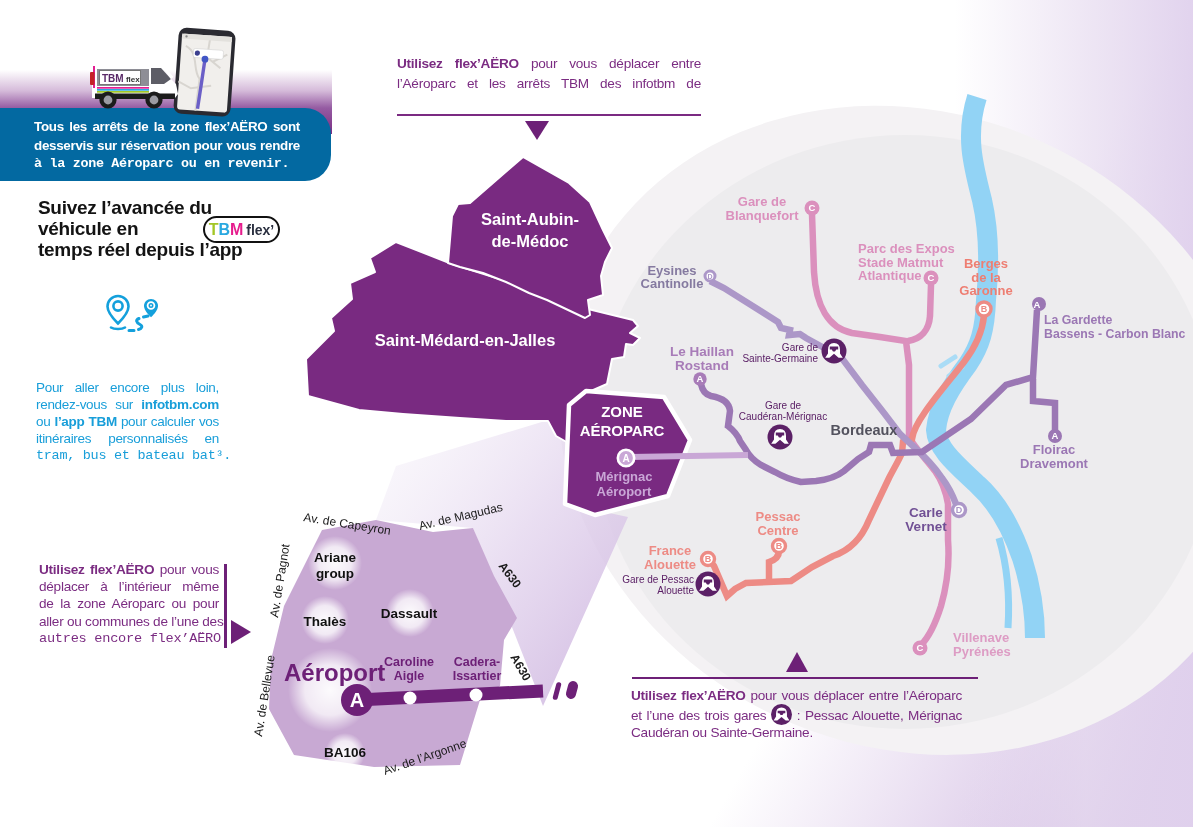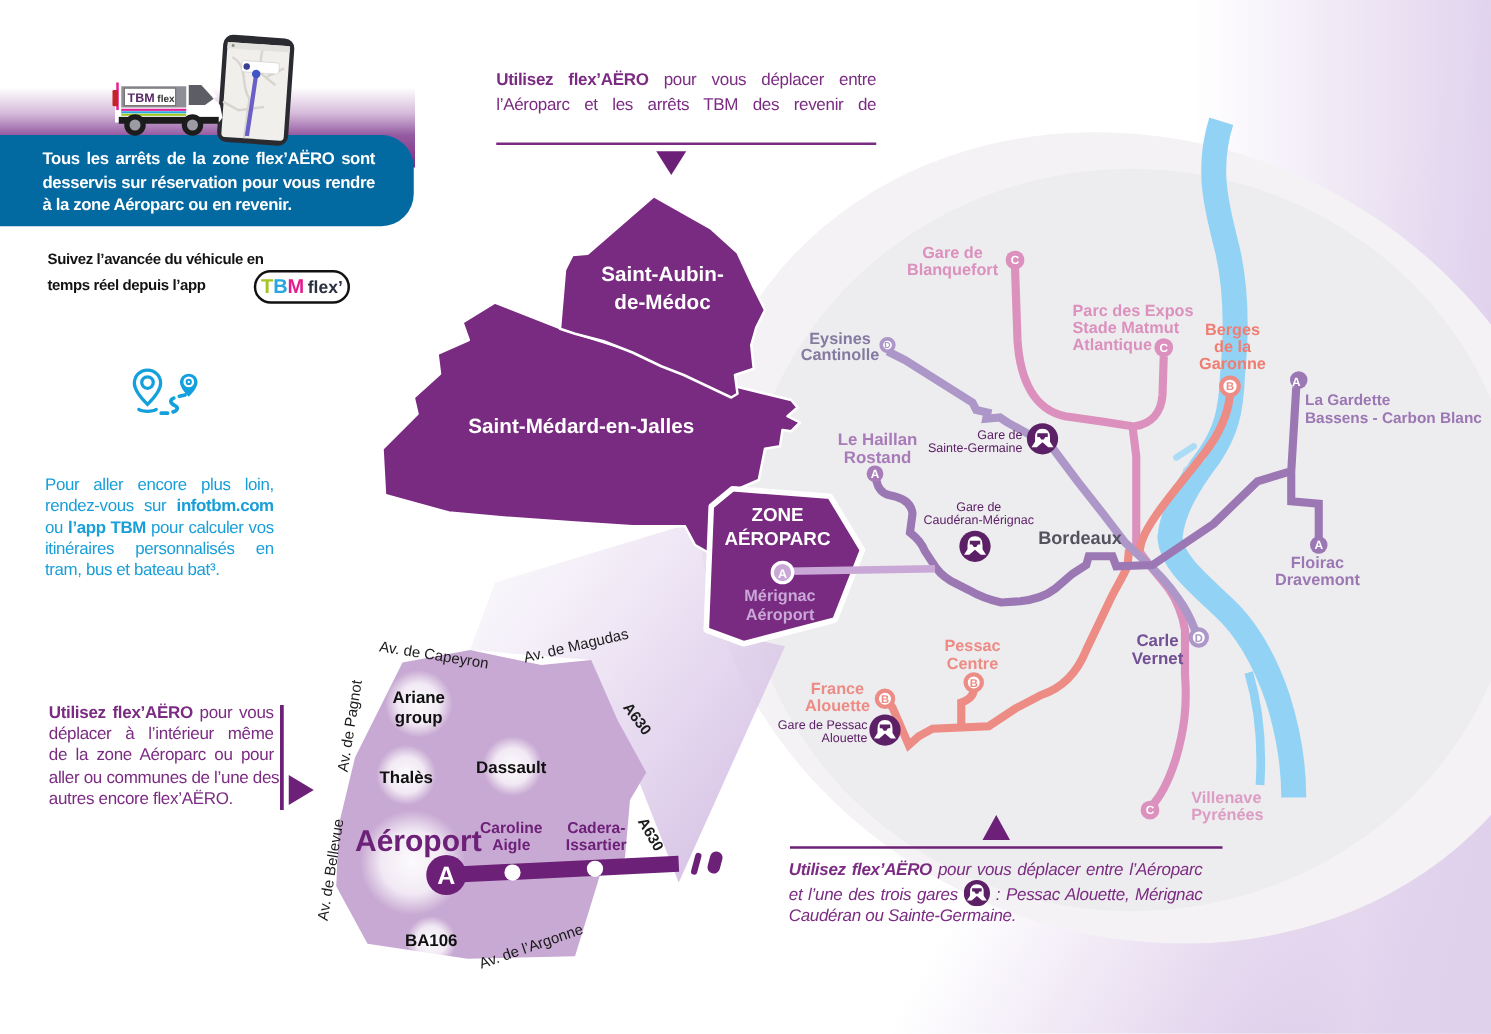--- a/index.html
+++ b/index.html
@@ -4,37 +4,37 @@
 html,body{margin:0;padding:0;}
 body{width:1193px;height:827px;overflow:hidden;background:#fff;font-family:"Liberation Sans",sans-serif;}
 #page{position:relative;width:1193px;height:827px;overflow:hidden;}
 .abs{position:absolute;}
 .wash{inset:0;background:linear-gradient(90deg,rgba(237,230,244,0) 80%,rgba(231,220,240,.7) 91%,rgba(224,209,237,.95) 100%),linear-gradient(120deg,rgba(210,186,226,0) 71%,rgba(206,181,224,.9) 96%);}
 #mapsvg{position:absolute;left:0;top:0;}
 .grad{left:0;top:62px;width:331.5px;height:72px;background:linear-gradient(180deg,rgba(255,255,255,0) 0%,rgba(255,255,255,0) 11%,rgba(197,160,203,.72) 40%,rgba(143,82,157,.95) 64%,#7b2e84 100%);}
 .banner{left:0;top:108px;width:297px;height:63px;background:#0369a1;border-radius:0 26px 26px 0;color:#fff;font-weight:bold;font-size:13.4px;letter-spacing:-0.3px;line-height:18.5px;padding:10px 0 0 34px;}
 .banner .ln{width:266px;}
 .ln{text-align:justify;text-align-last:justify;white-space:nowrap;}
-.lnl{text-align:right;text-align-last:left;}
-.suivez{left:38px;top:197px;width:250px;color:#131313;font-weight:bold;font-size:12px;letter-spacing:-0.3px;line-height:21px;}
+.lnl{text-align:right;text-align-last:left;font-family:Liberation Mono, monospace;}
+.suivez{left:38px;top:197px;width:250px;color:#131313;font-weight:bold;font-size:19px;letter-spacing:-0.3px;line-height:21px;}
 .badge{left:203px;top:216px;width:73px;height:23px;border:2px solid #111;border-radius:14px;background:#fff;text-align:center;font-weight:bold;font-size:16px;line-height:23px;letter-spacing:0;}
 .badge .t{color:#a3c626;}
 .badge .b{color:#29a8e0;}
 .badge .m{color:#e61c8d;}
 .badge .f{color:#2b3040;font-size:14px;}
 .bluetxt{left:36px;top:339px;width:183px;color:#189ed9;font-size:13.5px;letter-spacing:-0.3px;line-height:17px;margin-top:40px;}
 .bluetxt b{font-weight:bold;}
 .ptxt{color:#7b2c82;font-size:13.6px;letter-spacing:-0.25px;}
 .topmid{left:397px;top:54px;width:304px;line-height:19.5px;}
 .hr1{left:397px;top:114px;width:304px;height:1.6px;background:#7b2a82;}
 .tri-down{left:525px;top:121px;width:0;height:0;border-left:12.5px solid transparent;border-right:12.5px solid transparent;border-top:19px solid #6d2077;}
 .leftblk{left:39px;top:561px;width:180px;line-height:17.2px;}
 .vline{left:224px;top:564px;width:2.5px;height:84px;background:#6d2077;}
 .tri-right{left:231px;top:620px;width:0;height:0;border-top:12px solid transparent;border-bottom:12px solid transparent;border-left:20px solid #6d2077;}
-.botblk{left:631px;top:688px;width:331px;line-height:15.8px;text-align:left;white-space:nowrap;font-style:italic;}
+.botblk{left:631px;top:688px;width:331px;line-height:15.8px;text-align:left;white-space:nowrap;}
 .hr2{left:632px;top:677px;width:346px;height:2px;background:#6d2077;}
 .tri-up{left:786px;top:652px;width:0;height:0;border-left:11.5px solid transparent;border-right:11.5px solid transparent;border-bottom:20px solid #6d2077;}
 .gicon{display:inline-block;vertical-align:-5px;}
 </style></head>
 <body>
 <div id="page">
 <div class="abs wash"></div>
 <svg id="mapsvg" width="1193" height="827" viewBox="0 0 1193 827" font-family="Liberation Sans, sans-serif">
       <defs>
         <radialGradient id="glow">
@@ -189,21 +189,21 @@
 <div class="abs badge"><span class="t">T</span><span class="b">B</span><span class="m">M</span><span class="f"> flex’</span></div>
 <div class="abs bluetxt">
       <div class="ln">Pour aller encore plus loin,</div>
       <div class="ln">rendez-vous sur <b>infotbm.com</b></div>
       <div class="ln">ou <b>l’app TBM</b> pour calculer vos</div>
       <div class="ln">itinéraires personnalisés en</div>
       <div class="ln lnl">tram, bus et bateau bat³.</div>
     </div>
 <div class="abs ptxt topmid">
       <div class="ln"><b>Utilisez flex’AËRO</b> pour vous déplacer entre</div>
-      <div class="ln">l’Aéroparc et les arrêts TBM des revenir de</div>
+      <div class="ln">l’Aéroparc et les arrêts TBM des infotbm de</div>
     </div>
 <div class="abs hr1"></div>
 <div class="abs tri-down"></div>
 <div class="abs ptxt leftblk">
       <div class="ln"><b>Utilisez flex’AËRO</b> pour vous</div>
       <div class="ln">déplacer à l’intérieur même</div>
       <div class="ln">de la zone Aéroparc ou pour</div>
       <div class="ln">aller ou communes de l’une des</div>
       <div class="ln lnl">autres encore flex’AËRO.</div>
     </div>

